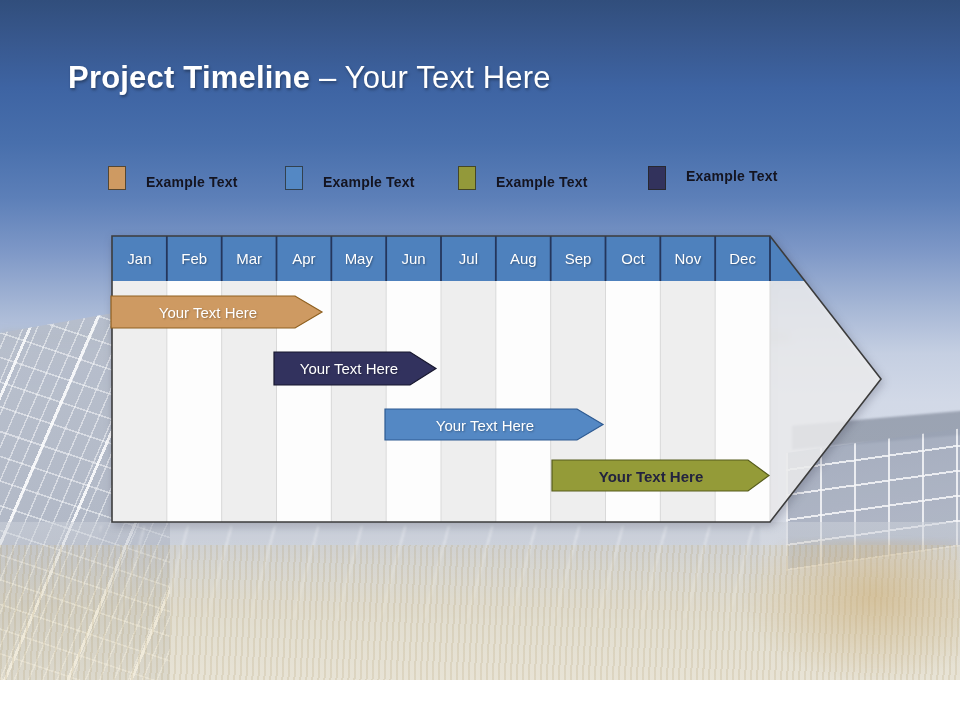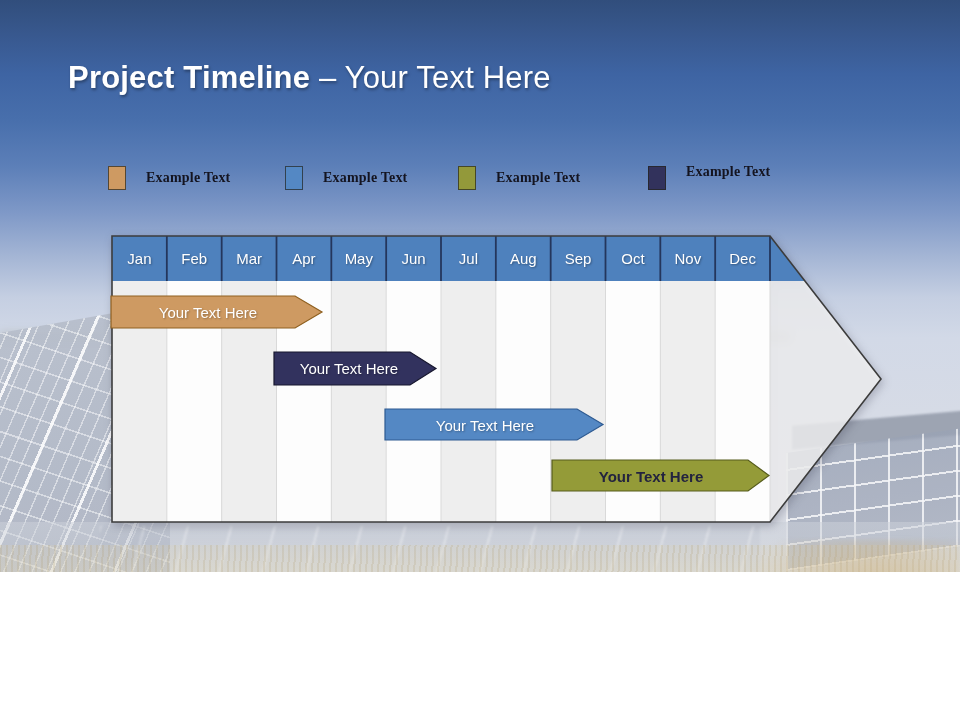--- a/index.html
+++ b/index.html
@@ -1,16 +1,16 @@
 <!DOCTYPE html>
 <html><head>
 <meta charset="utf-8">
 <style>
   html,body{margin:0;padding:0;background:#ffffff;}
-  .slide{position:relative;width:960px;height:572px;overflow:hidden;
+  .slide{position:relative;width:960px;height:680px;overflow:hidden;
          font-family:"Liberation Sans",sans-serif;}
   .abs{position:absolute;}
 
   
   .bg{inset:0;
       background:linear-gradient(180deg,
         #314E7C 0%, #38588E 6%, #3E64A3 13%, #486FAC 21%, #5C7FB8 29%,
         #7E98C7 37%, #A5B6D5 45%, #C5CFE2 52%, #D2D9E7 59%, #D6DBE6 72%, #D9DCE3 100%);}
   .horizon{left:0;top:332px;width:790px;height:10px;background:rgba(148,152,142,.35);filter:blur(4px);}
   .panel-left{left:-40px;top:340px;width:210px;height:400px;transform:skewY(-10deg);
@@ -40,21 +40,21 @@
   .grass-right{left:745px;top:540px;width:215px;height:140px;filter:blur(2px);
       background:radial-gradient(ellipse at 60% 40%, rgba(203,172,116,.55), rgba(203,172,116,0) 72%);}
 
   
   .title{left:68px;top:60px;margin:0;color:#ffffff;font-size:31px;line-height:1.15;
          letter-spacing:.2px;text-shadow:1px 2px 3px rgba(0,0,0,.35);font-weight:400;white-space:nowrap;}
   .title .t-bold{font-weight:700;}
 
   
   .legend{left:0;top:0;width:960px;height:0;}
-  .legend-item{position:absolute;display:flex;align-items:center;top:166px;font-family:Liberation Serif, serif;}
+  .legend-item{position:absolute;display:flex;align-items:flex-end;top:166px;}
   .legend-item:nth-child(1){left:108px;}
   .legend-item:nth-child(2){left:285px;}
   .legend-item:nth-child(3){left:458px;}
   .legend-item:nth-child(4){left:648px;}
   .legend-item:nth-child(4) .legend-label{transform:translateY(-6px);}
   .swatch{display:inline-block;width:18px;height:24px;border:1px solid rgba(35,35,30,.7);
           box-sizing:border-box;}
   .legend-label{margin-left:20px;font-size:14px;font-weight:700;color:#141420;letter-spacing:.2px;}
 
   

